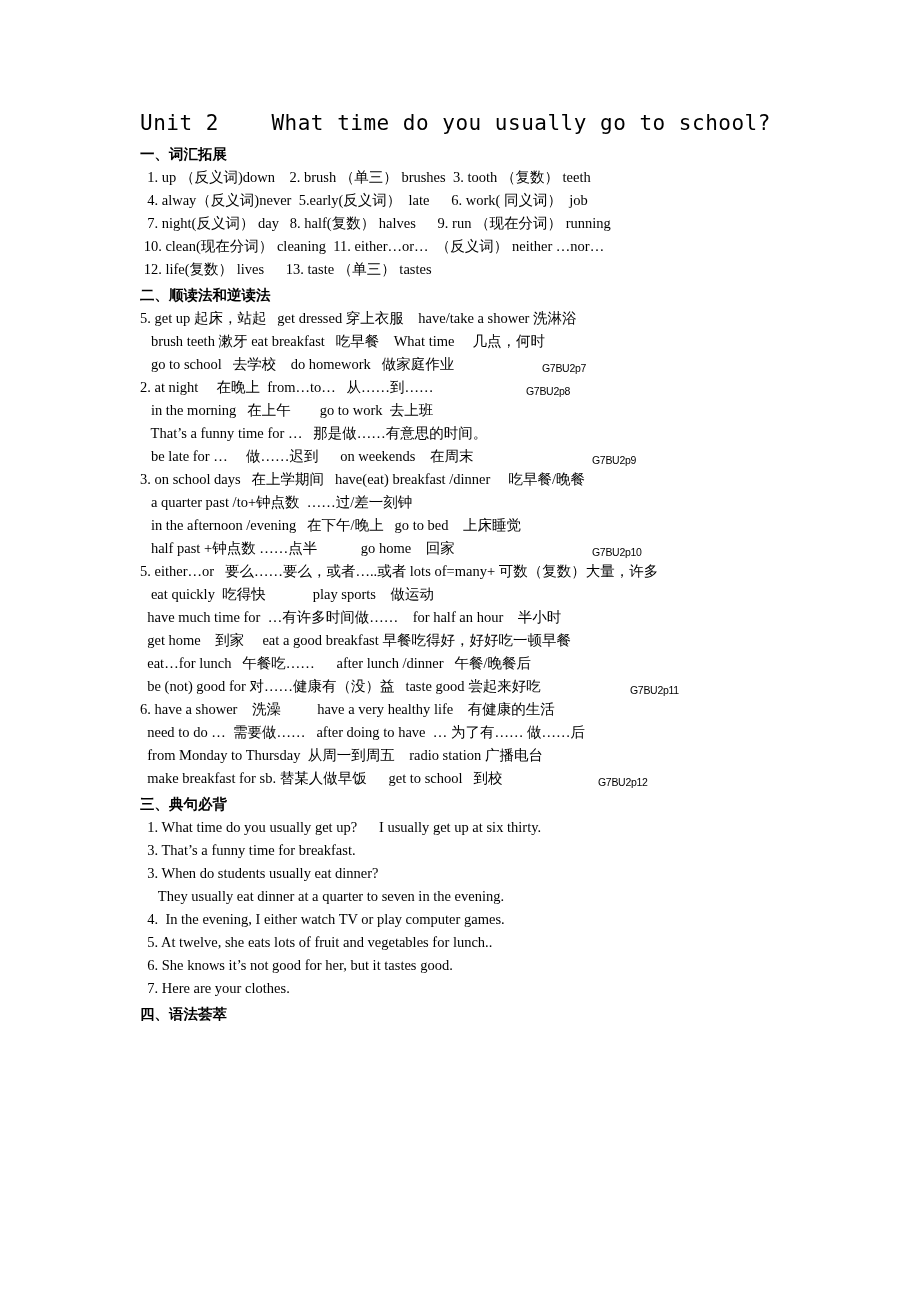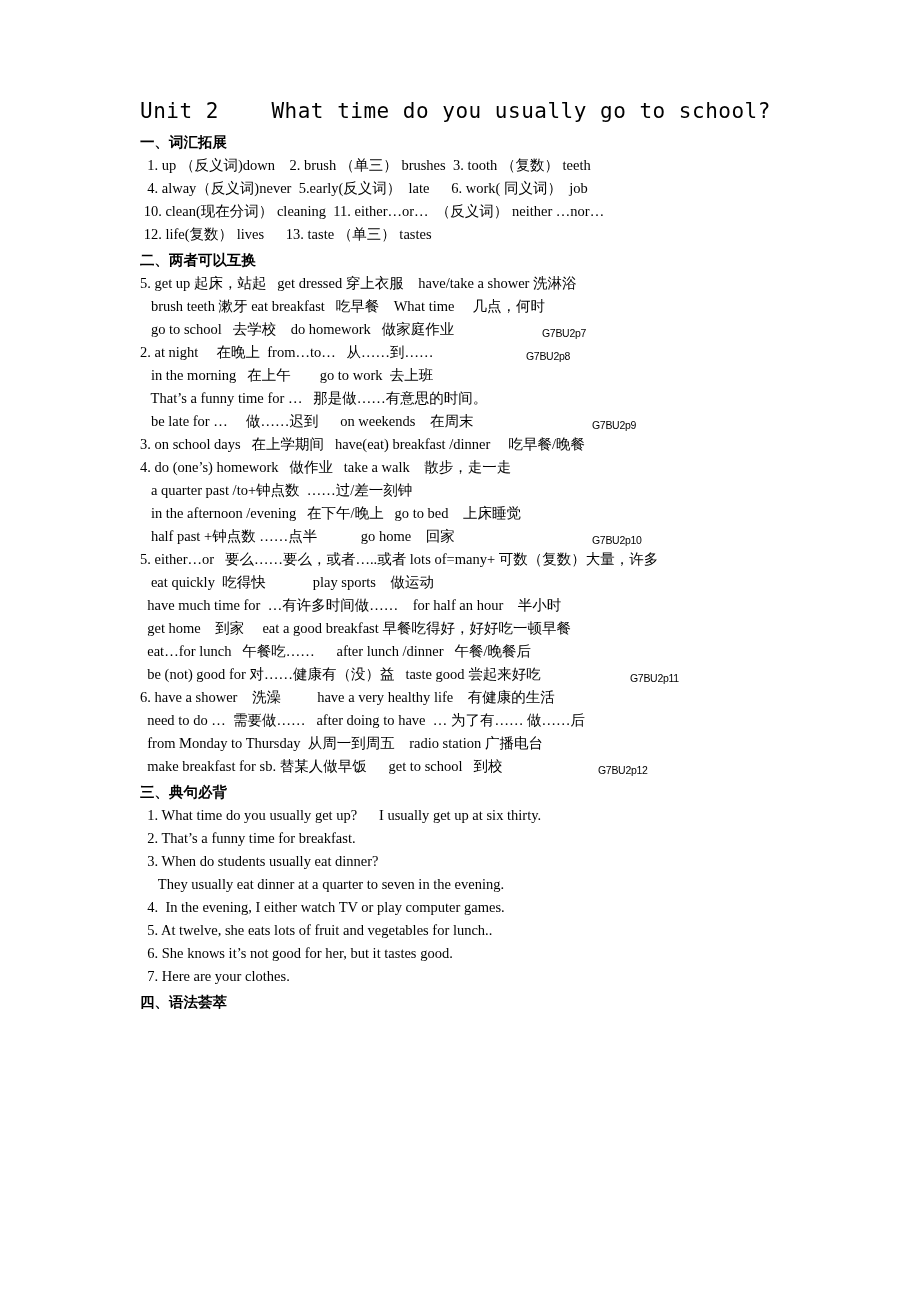--- a/index.html
+++ b/index.html
@@ -18,21 +18,21 @@
   .page {
     position: absolute;
     left: 0; top: 0;
     width: 920px;
     height: 1302px;
     background: #fff;
   }
   .content {
     position: absolute;
     left: 140px;
-    top: 96px;
+    top: 108px;
     width: 660px;
   }
 
   
   .doc-title {
     font-family: "DejaVu Sans Mono", "Liberation Mono", monospace;
     font-size: 21px;
     letter-spacing: 0.5px;
     line-height: 30px;
     white-space: pre;
@@ -85,54 +85,54 @@
 
 <div class="page">
   <div class="content">
 
     <div class="doc-title">Unit 2    What time do you usually go to school?</div>
 
     <div class="sec-head">一、词汇拓展</div>
     <div>
       <div class="line">  1. up （反义词)down    2. brush （单三） brushes  3. tooth （复数） teeth</div>
       <div class="line">  4. alway（反义词)never  5.early(反义词）  late      6. work( 同义词）  job</div>
+      <div class="line">  7. night(反义词） day   8. half(复数） halves      9. run （现在分词） running</div>
       <div class="line"> 10. clean(现在分词） cleaning  11. either…or…  （反义词） neither …nor…</div>
       <div class="line"> 12. life(复数） lives      13. taste （单三） tastes</div>
     </div>
 
-    <div class="sec-head">二、两者可以互换</div>
+    <div class="sec-head">二、顺读法和逆读法</div>
     <div id="phrases-list">
         <div class="line i0"><span>5. get up 起床，站起   get dressed 穿上衣服    have/take a shower 洗淋浴</span></div>
         <div class="line i0"><span>   brush teeth 漱牙 eat breakfast   吃早餐    What time     几点，何时</span></div>
         <div class="line i0"><span>   go to school   去学校    do homework   做家庭作业</span><span class="stamp" style="left: 402px;">G7BU2p7</span></div>
         <div class="line i0"><span>2. at night     在晚上  from…to…   从……到……</span><span class="stamp" style="left: 386px; text-align: center;">G7BU2p8</span></div>
         <div class="line i0"><span>   in the morning   在上午        go to work  去上班</span></div>
         <div class="line i0"><span>   That’s a funny time for …   那是做……有意思的时间。</span></div>
         <div class="line i0"><span>   be late for …     做……迟到      on weekends    在周末</span><span class="stamp" style="left: 452px;">G7BU2p9</span></div>
         <div class="line i0"><span>3. on school days   在上学期间   have(eat) breakfast /dinner     吃早餐/晚餐</span></div>
-        <div class="line i0"><span>4. do (one’s) homework   做作业   take a walk    散步，走一走</span></div>
         <div class="line i0"><span>   a quarter past /to+钟点数  ……过/差一刻钟</span></div>
         <div class="line i0"><span>   in the afternoon /evening   在下午/晚上   go to bed    上床睡觉</span></div>
         <div class="line i0"><span>   half past +钟点数 ……点半            go home    回家</span><span class="stamp" style="left: 452px;">G7BU2p10</span></div>
         <div class="line i0"><span>5. either…or   要么……要么，或者…..或者 lots of=many+ 可数（复数）大量，许多</span></div>
         <div class="line i0"><span>   eat quickly  吃得快             play sports    做运动</span></div>
         <div class="line i0"><span>  have much time for  …有许多时间做……    for half an hour    半小时</span></div>
         <div class="line i0"><span>  get home    到家     eat a good breakfast 早餐吃得好，好好吃一顿早餐</span></div>
         <div class="line i0"><span>  eat…for lunch   午餐吃……      after lunch /dinner   午餐/晚餐后</span></div>
         <div class="line i0"><span>  be (not) good for 对……健康有（没）益   taste good 尝起来好吃</span><span class="stamp" style="left: 490px;">G7BU2p11</span></div>
         <div class="line i0"><span>6. have a shower    洗澡          have a very healthy life    有健康的生活</span></div>
         <div class="line i0"><span>  need to do …  需要做……   after doing to have  … 为了有…… 做……后</span></div>
         <div class="line i0"><span>  from Monday to Thursday  从周一到周五    radio station 广播电台</span></div>
         <div class="line i0"><span>  make breakfast for sb. 替某人做早饭      get to school   到校</span><span class="stamp" style="left: 458px;">G7BU2p12</span></div>
       </div>
 
     <div class="sec-head">三、典句必背</div>
     <div>
       <div class="line">  1. What time do you usually get up?      I usually get up at six thirty.</div>
-      <div class="line">  2. That’s a funny time for breakfast.</div>
+      <div class="line">  3. That’s a funny time for breakfast.</div>
       <div class="line">  3. When do students usually eat dinner?</div>
       <div class="line">     They usually eat dinner at a quarter to seven in the evening.</div>
       <div class="line">  4.  In the evening, I either watch TV or play computer games.</div>
       <div class="line">  5. At twelve, she eats lots of fruit and vegetables for lunch..</div>
       <div class="line">  6. She knows it’s not good for her, but it tastes good.</div>
       <div class="line">  7. Here are your clothes.</div>
     </div>
 
     <div class="sec-head">四、语法荟萃</div>
 

